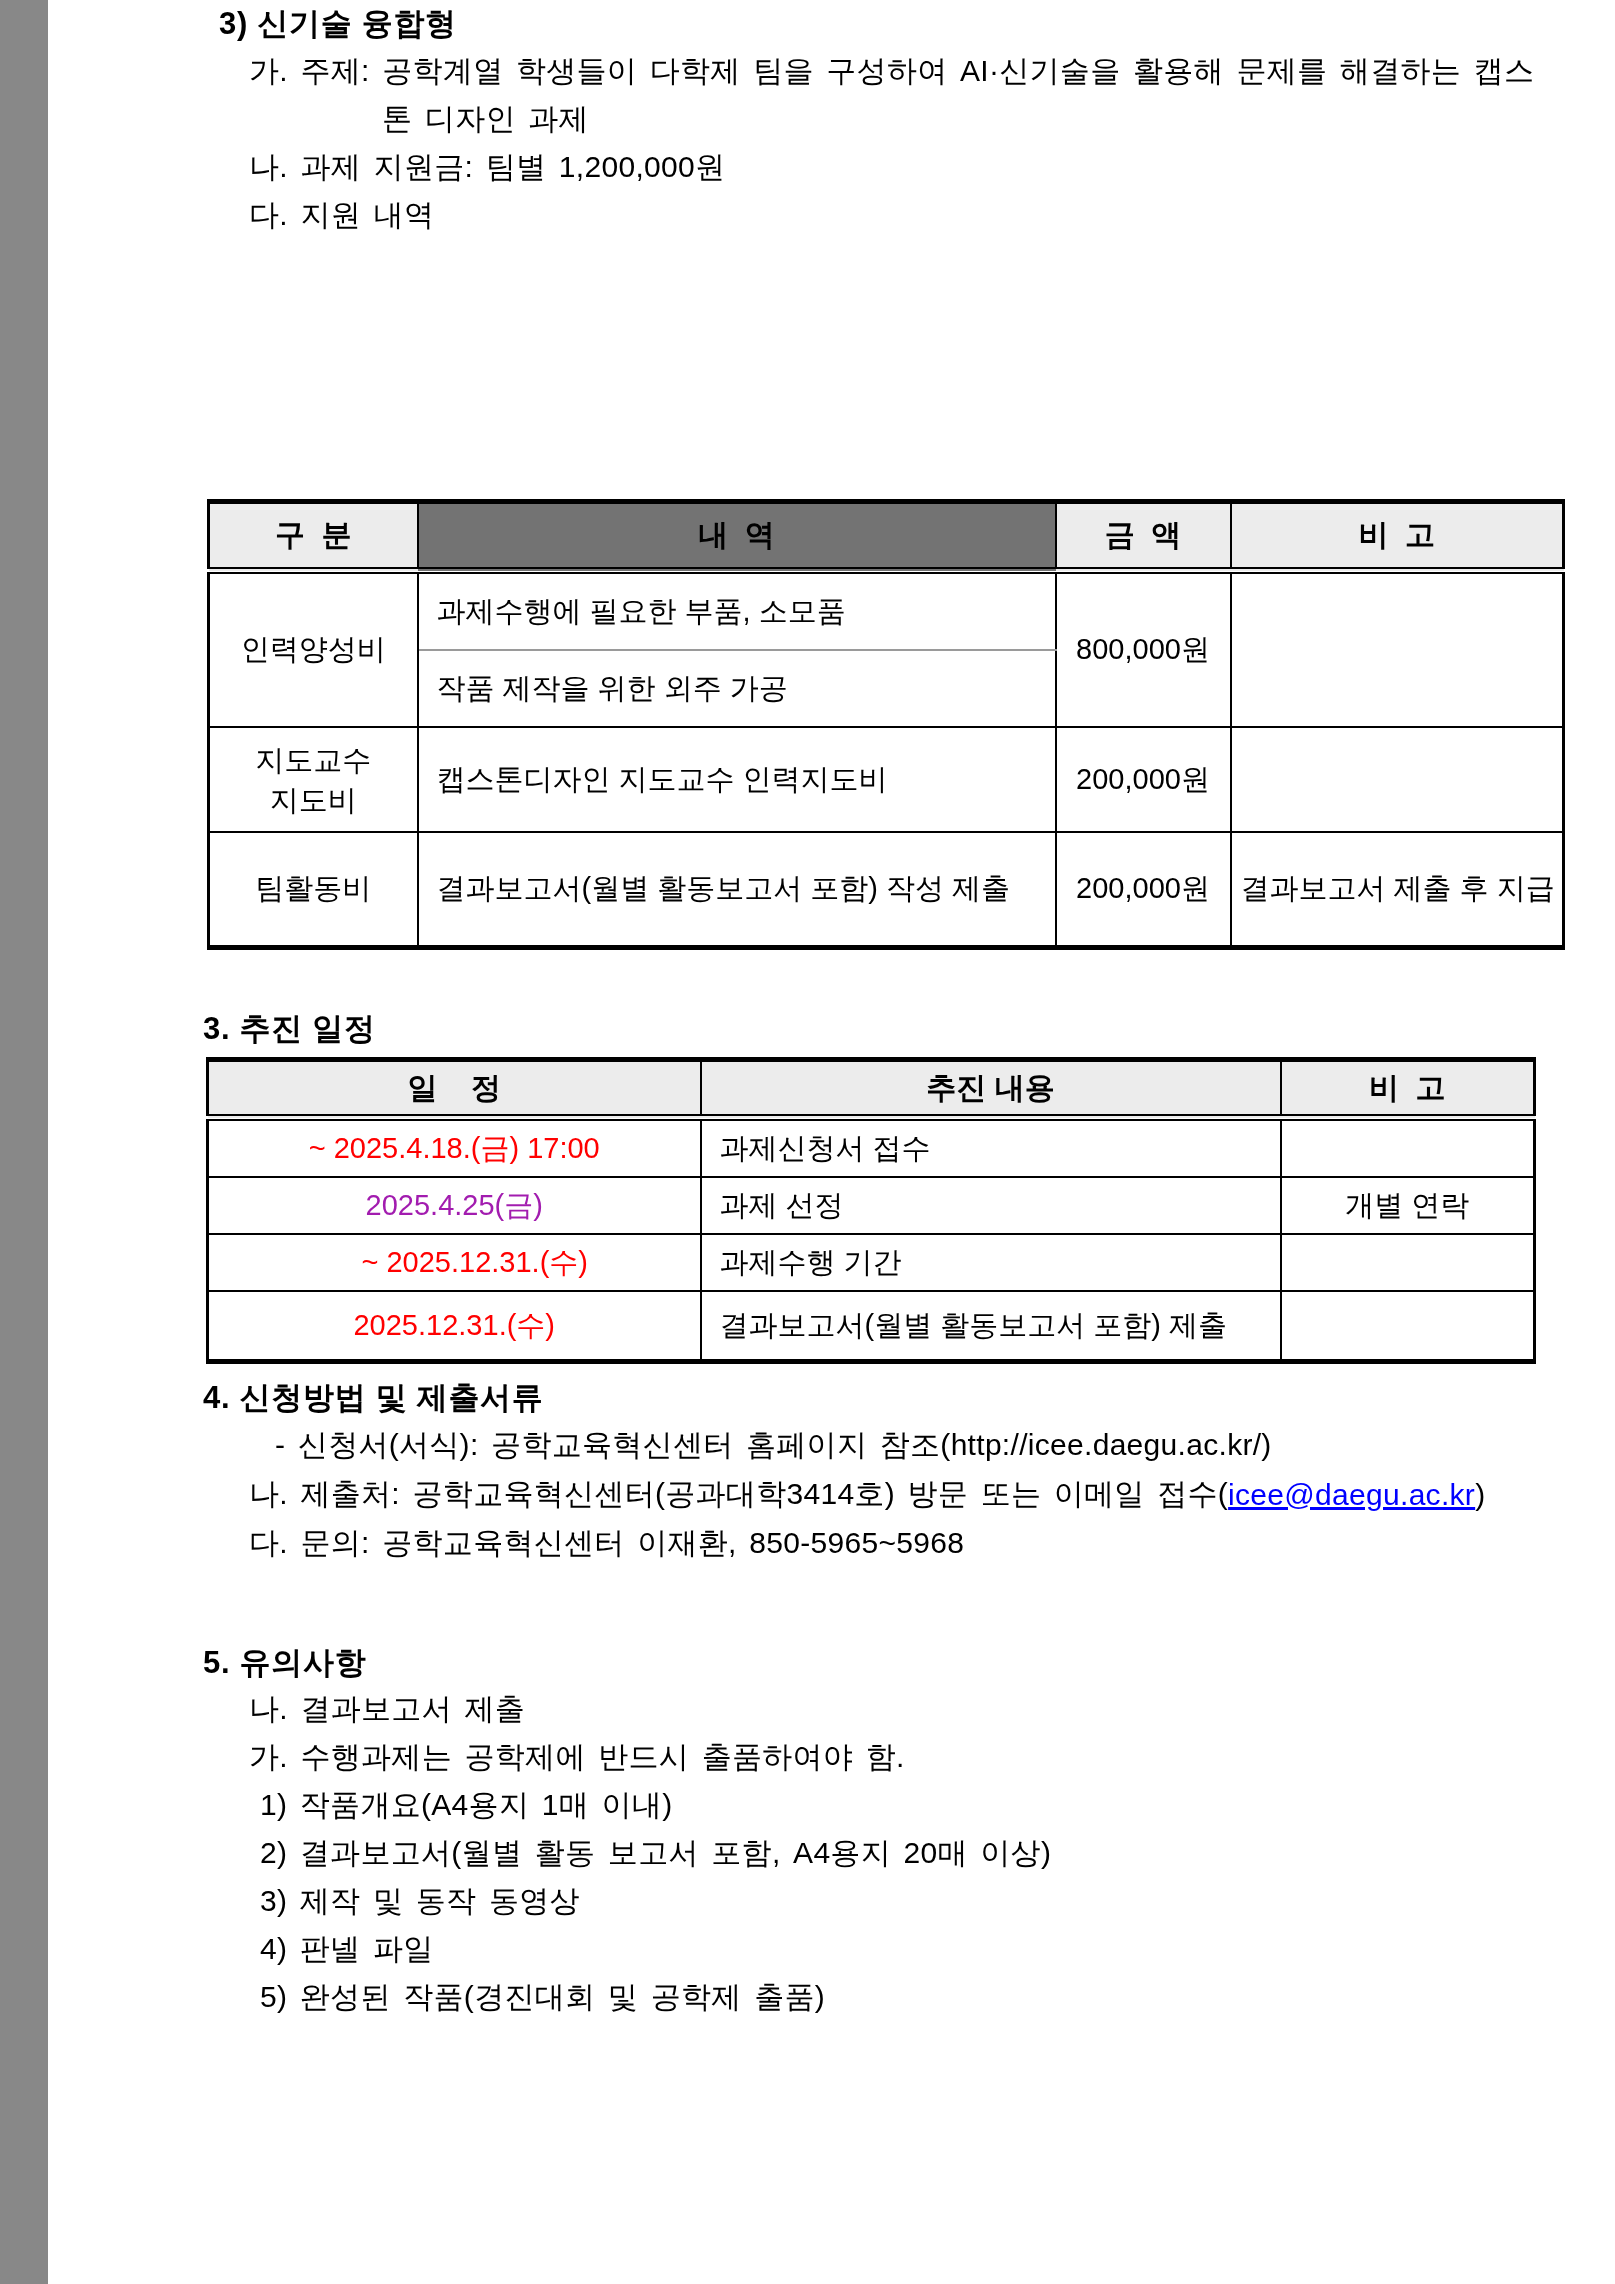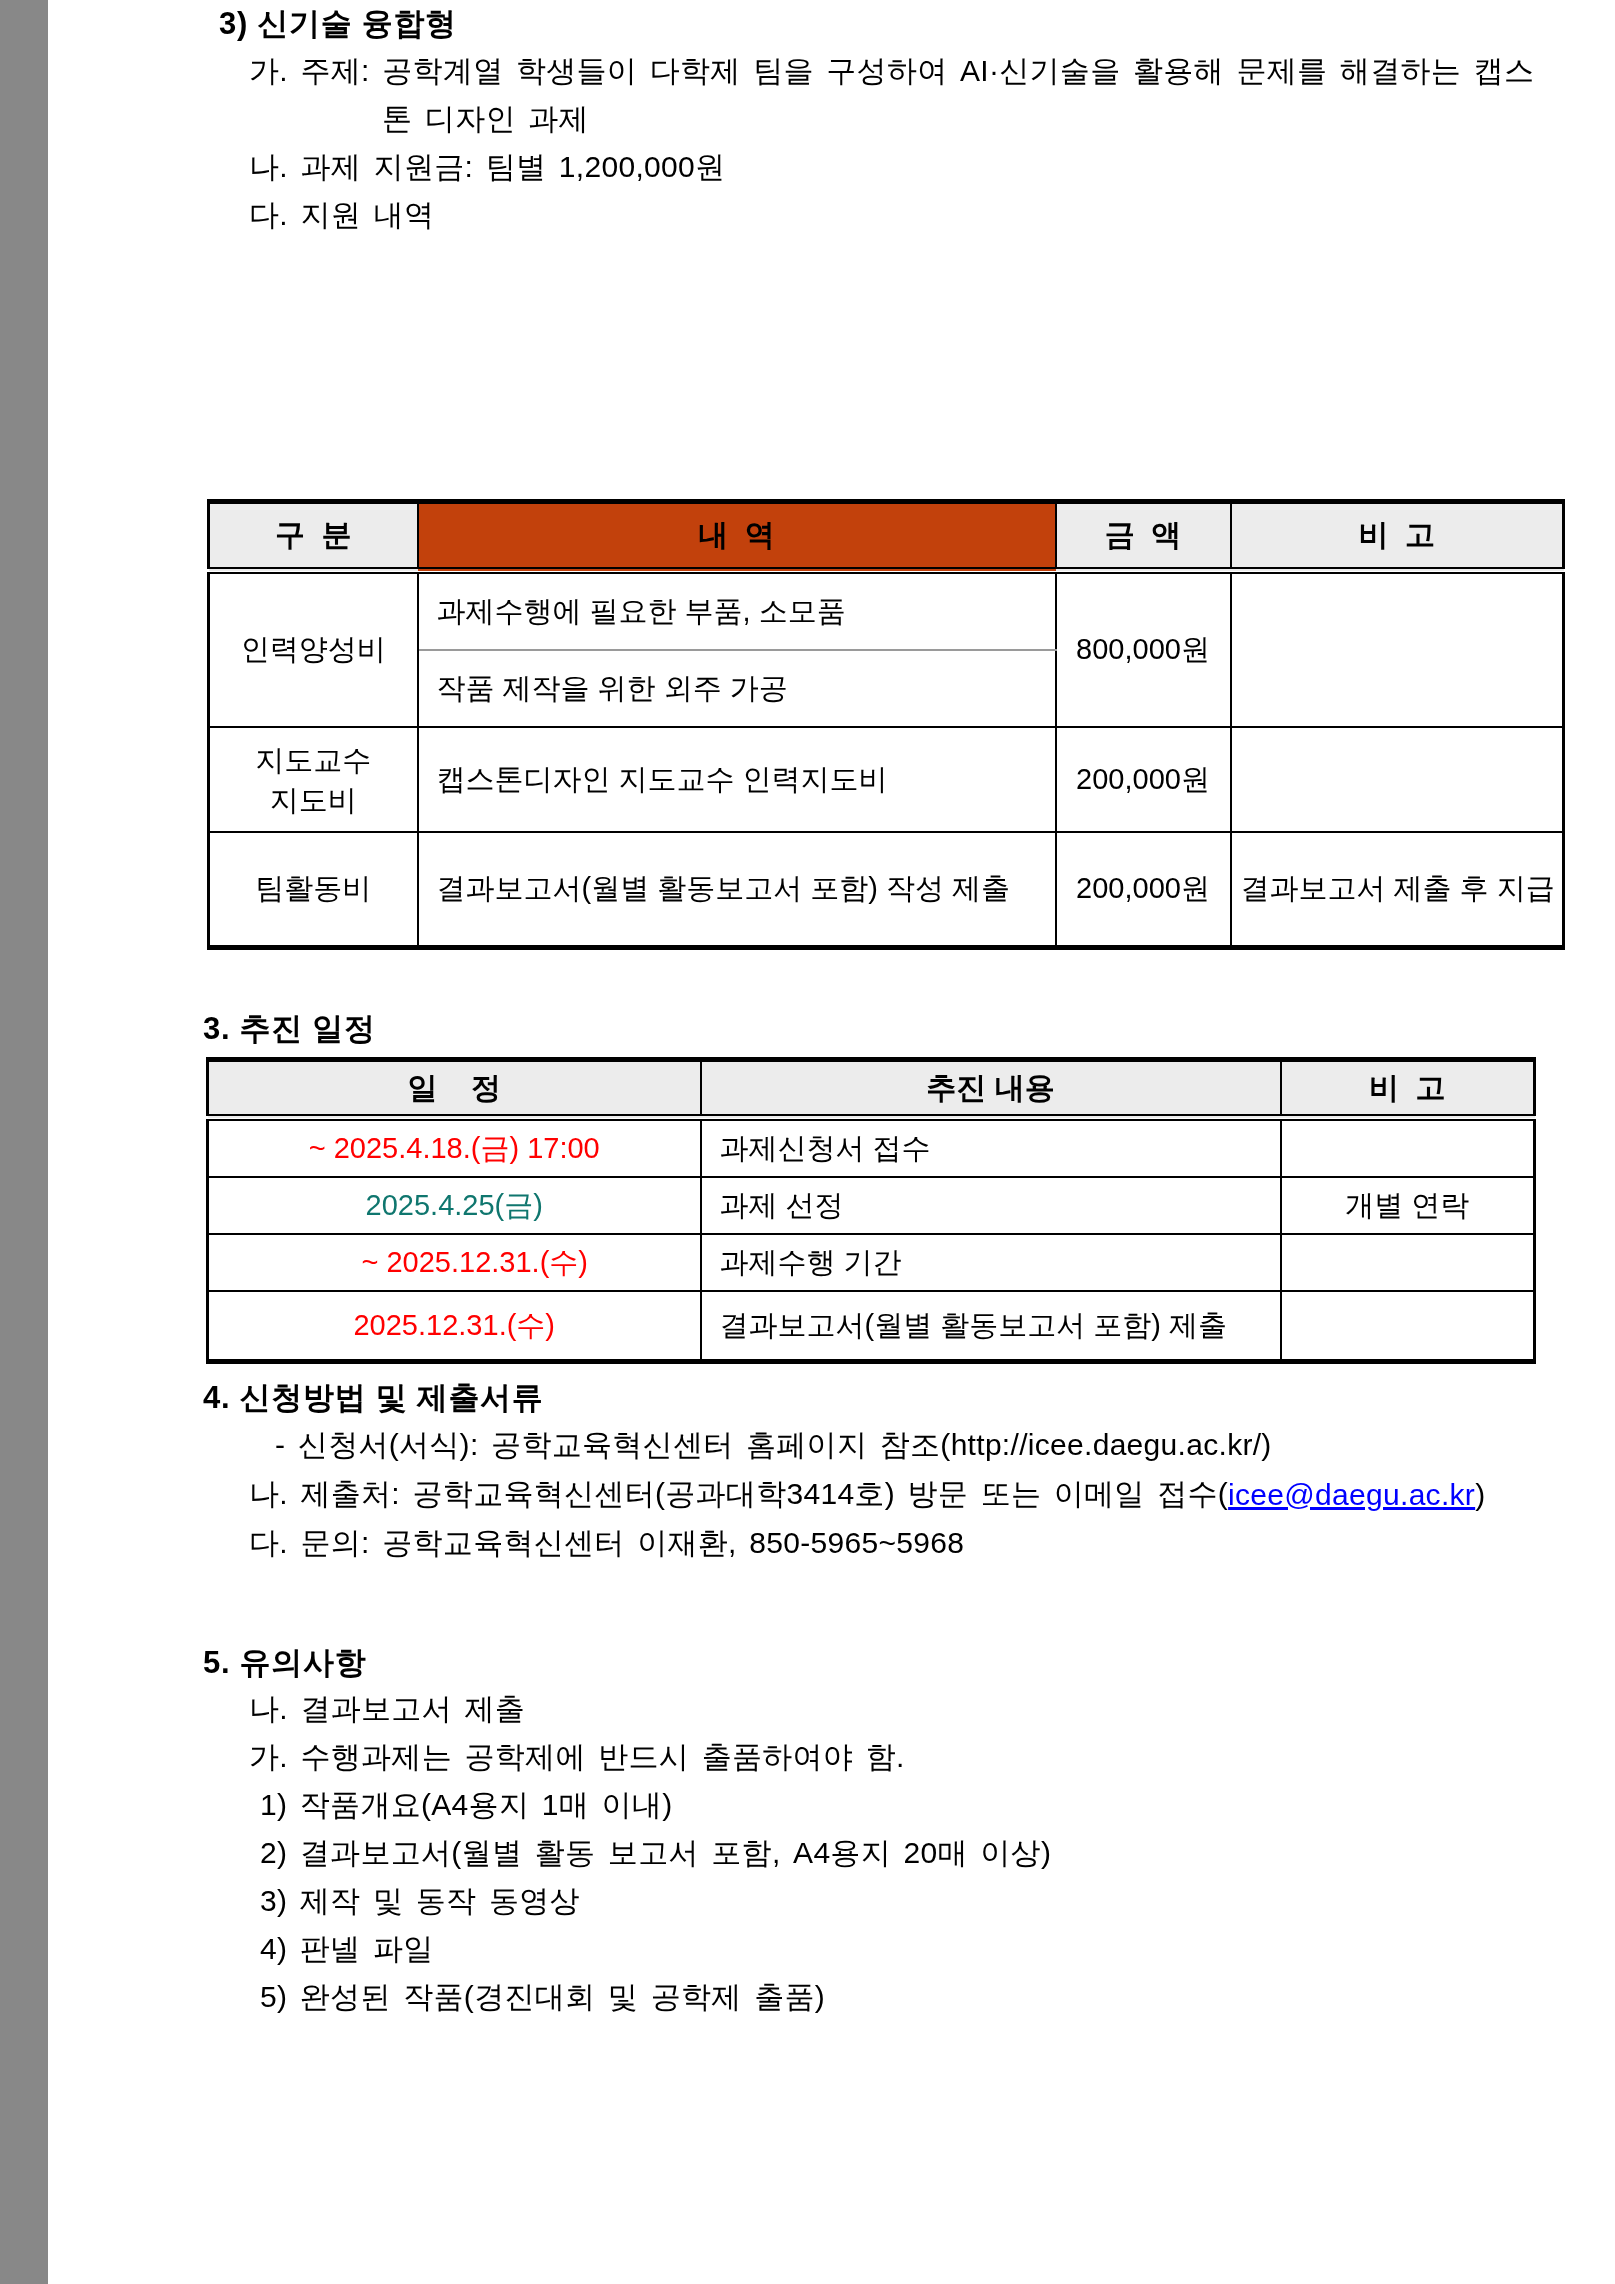--- a/index.html
+++ b/index.html
@@ -82,21 +82,21 @@
   <table class="t1">
     <colgroup>
       <col style="width:209px">
         <col style="width:638px">
         <col style="width:175px">
         <col style="width:333px">
     </colgroup>
     <tbody>
         <tr>
       <th class="hbg" style="background: rgb(236, 236, 236);">구  분</th>
-      <th class="hbg" style="background: #c2410c;">내  역</th>
+      <th class="hbg" style="background: #737373;">내  역</th>
       <th class="hbg" style="background: rgb(236, 236, 236);">금  액</th>
       <th class="hbg" style="background: rgb(236, 236, 236);">비  고</th>
     </tr>
     <tr class="ra1">
       <td class="c" rowspan="2">인력양성비</td>
       <td class="l gray-b">과제수행에 필요한 부품, 소모품</td>
       <td class="c" rowspan="2">800,000원</td>
       <td class="note-l" rowspan="2"></td>
     </tr>
     <tr class="ra2">
@@ -130,21 +130,21 @@
       <th class="hbg" style="background: rgb(236, 236, 236);">일    정</th>
       <th class="hbg" style="background: rgb(236, 236, 236);">추진 내용</th>
       <th class="hbg" style="background: rgb(236, 236, 236);">비  고</th>
     </tr>
     <tr>
       <td class="c date-red" style="color: rgb(255, 0, 0);">~ 2025.4.18.(금) 17:00</td>
       <td class="l">과제신청서 접수</td>
       <td class="c"></td>
     </tr>
     <tr>
-      <td class="c date-red" style="color: #0f766e;">2025.4.25(금)</td>
+      <td class="c date-red" style="color: #a21caf;">2025.4.25(금)</td>
       <td class="l">과제 선정</td>
       <td class="c">개별 연락</td>
     </tr>
     <tr>
       <td class="c date-red" style="color: rgb(255, 0, 0); padding-left: 42px;">~ 2025.12.31.(수)</td>
       <td class="l">과제수행 기간</td>
       <td class="c"></td>
     </tr>
     <tr class="last">
       <td class="c date-red" style="color: rgb(255, 0, 0);">2025.12.31.(수)</td>

